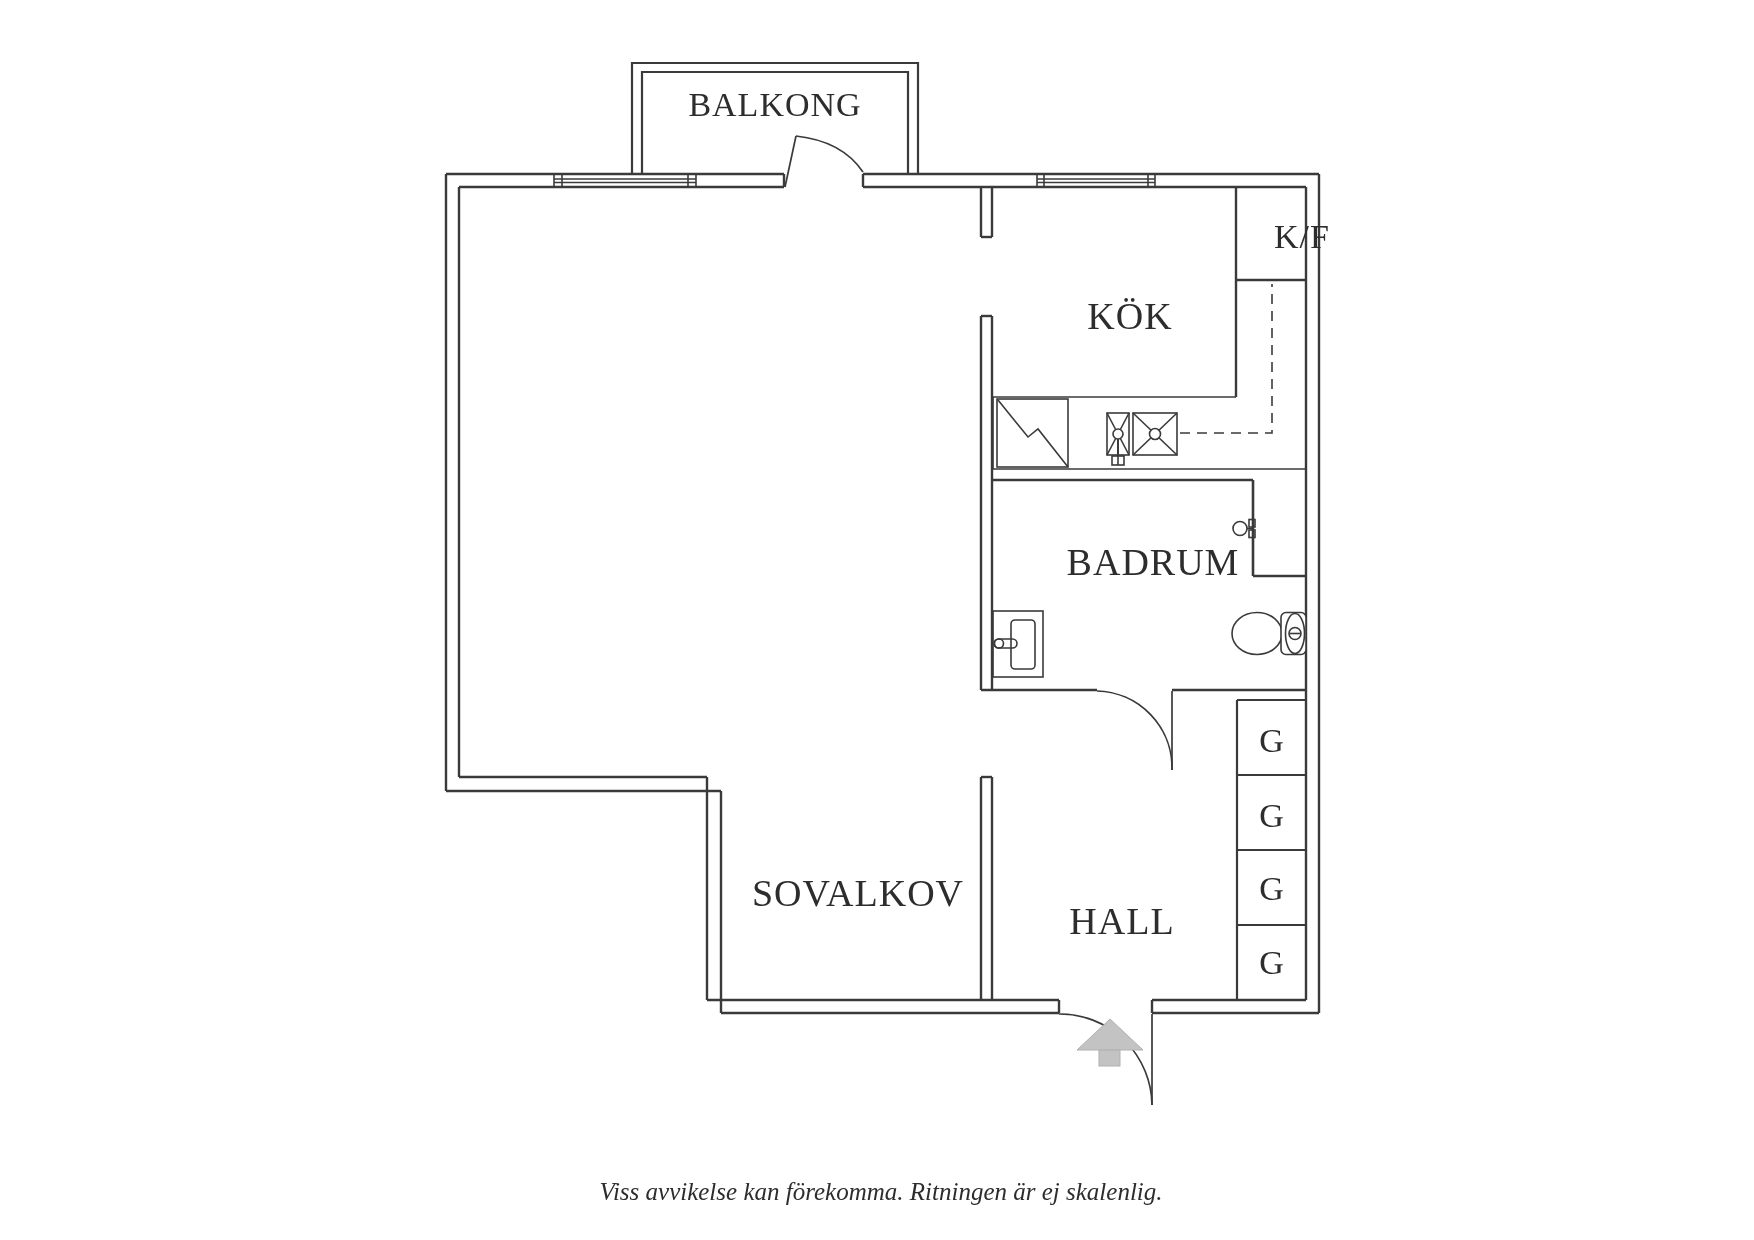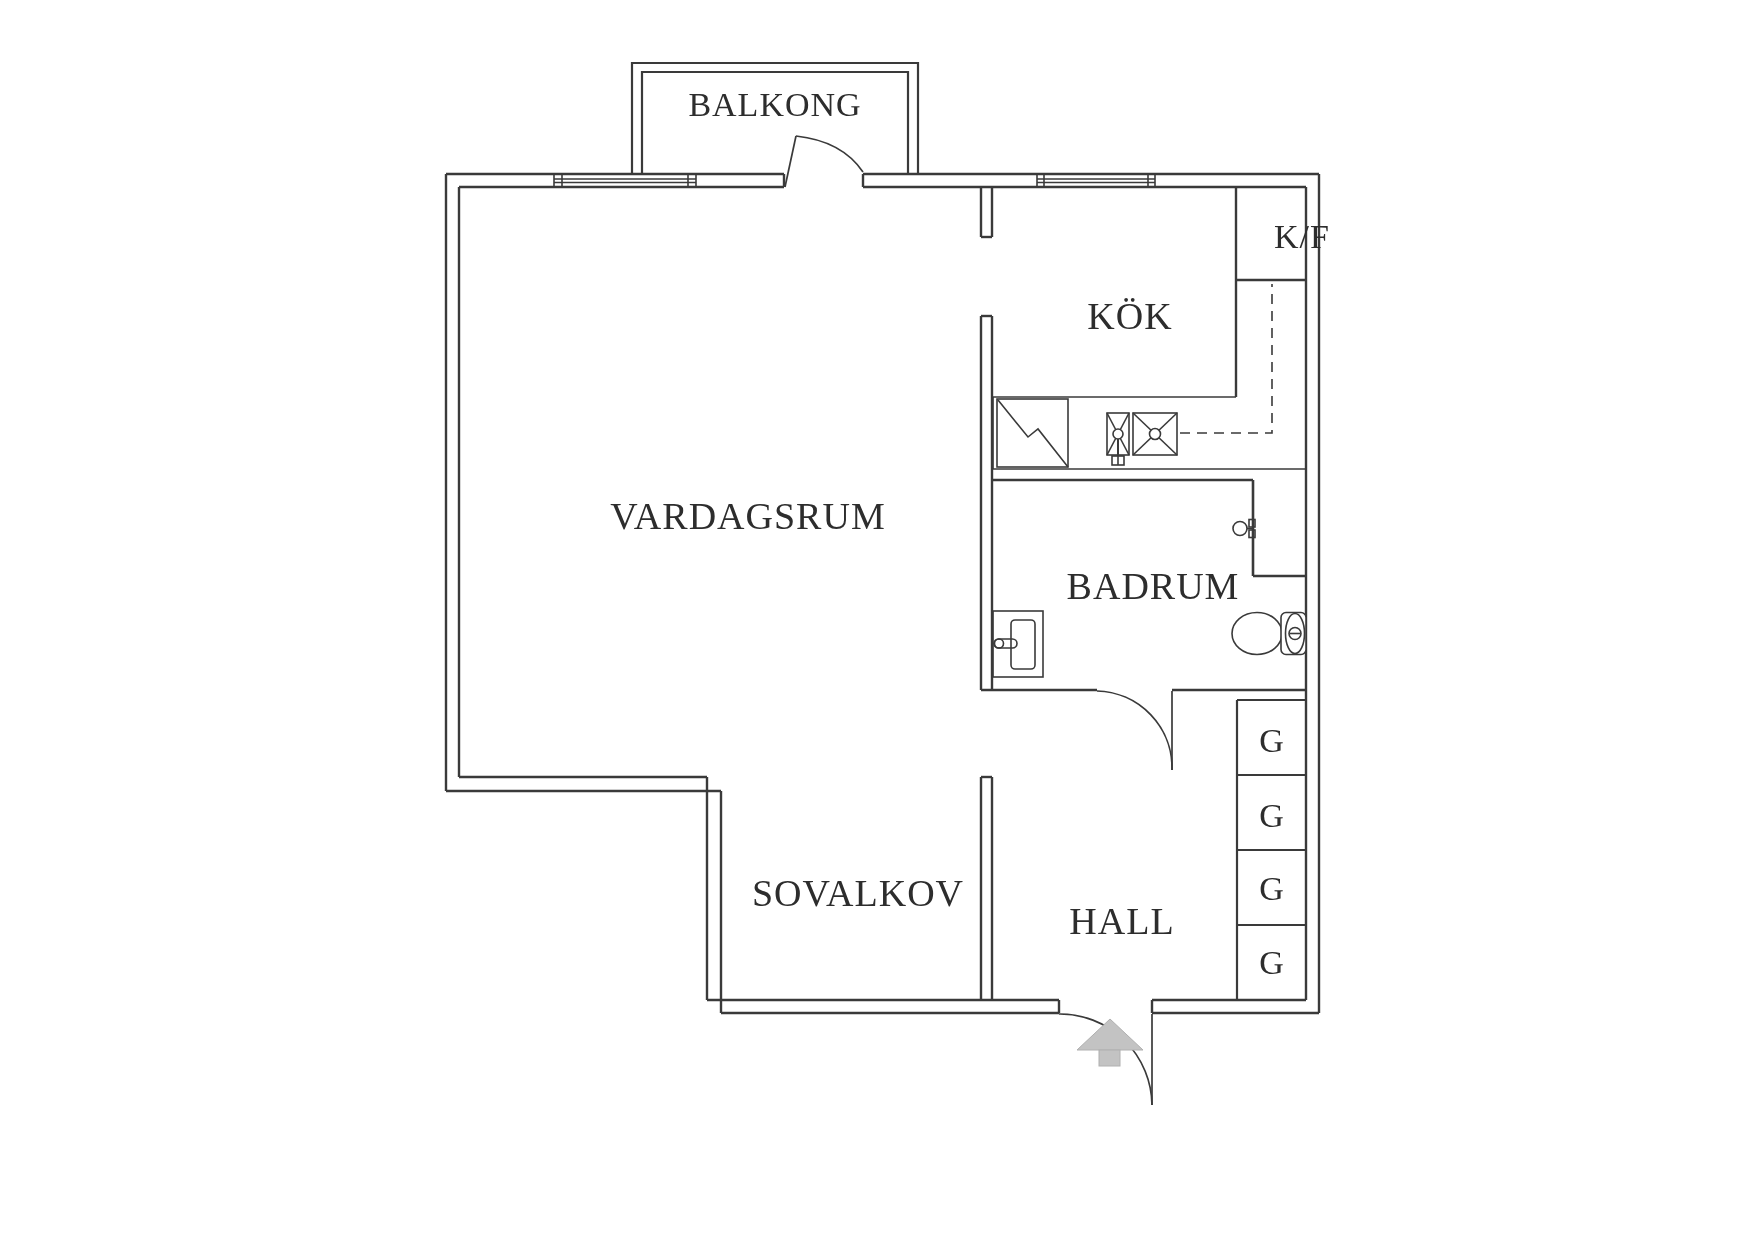--- a/index.html
+++ b/index.html
@@ -191,24 +191,24 @@
       <line x1="1237" y1="925" x2="1306" y2="925"></line>
     </g>
 
     <g stroke-width="1" fill="#c3c3c3" stroke="#b0b0b0">
       <polygon points="1110,1019 1077,1050 1143,1050"></polygon>
       <rect x="1099" y="1050" width="21" height="16"></rect>
     </g>
   </svg>
 
   <div class="lbl lbl-small" style="left:775px;top:105px">BALKONG</div>
-  <div class="lbl lbl-room" style="left:748px;top:516px">VARDAGSRUM</div>
   <div class="lbl lbl-room" style="left:1130px;top:316px">KÖK</div>
   <div class="lbl lbl-small" style="left:1302px;top:237px">K/F</div>
-  <div class="lbl lbl-room" style="left:1153px;top:586px">BADRUM</div>
+  <div class="lbl lbl-room" style="left:1153px;top:562px">BADRUM</div>
   <div class="lbl lbl-room" style="left:858px;top:893px">SOVALKOV</div>
   <div class="lbl lbl-room" style="left:1122px;top:921px">HALL</div>
   <div class="lbl lbl-small" style="left:1272px;top:741px">G</div>
   <div class="lbl lbl-small" style="left:1272px;top:816px">G</div>
   <div class="lbl lbl-small" style="left:1272px;top:889px">G</div>
   <div class="lbl lbl-small" style="left:1272px;top:963px">G</div>
 
+  <div class="footer-note">Viss avvikelse kan förekomma. Ritningen är ej skalenlig.</div>
 </div>
 
 </body></html>

